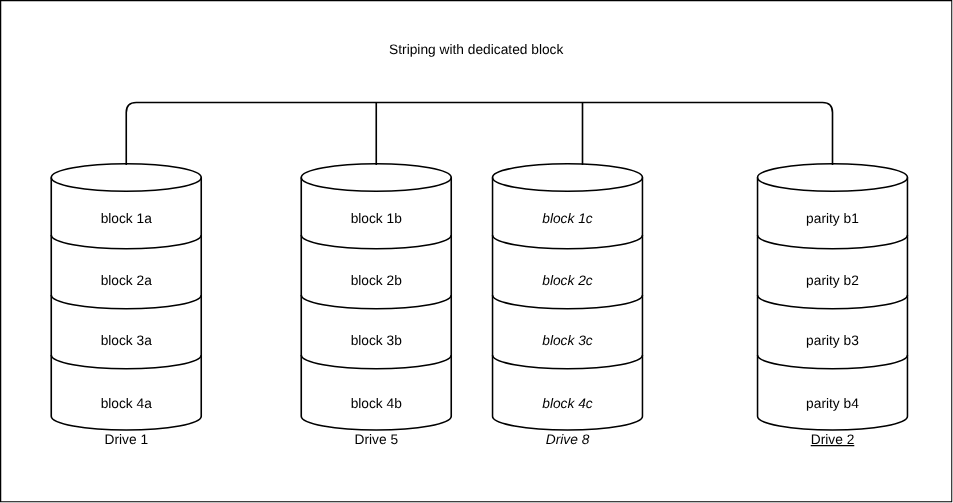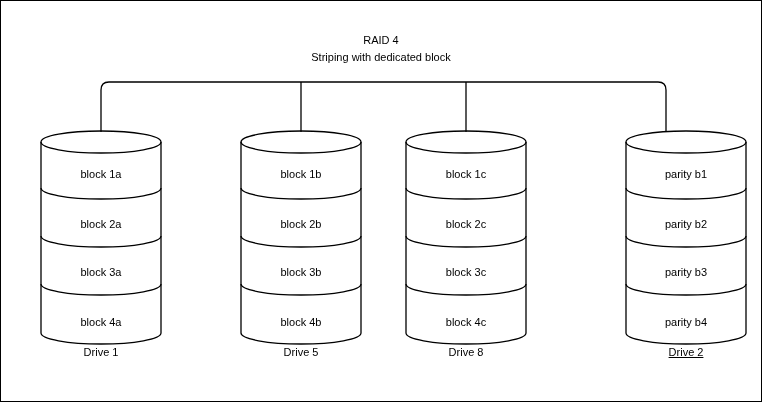--- a/index.html
+++ b/index.html
@@ -40,22 +40,22 @@
     stroke-width: 1.3;
   }
   .drive {
     position: absolute;
     top: 129px;
     width: 122px;
     text-align: center;
   }
   .drive-1 { left: 39px; }
   .drive-2 { left: 239px; }
-  .drive-3 { left: 404px; }
-  .drive-4 { left: 624px; text-decoration: underline; }
+  .drive-3 { left: 392px; font-style: italic; }
+  .drive-4 { left: 604px; text-decoration: underline; }
   .cyl { display: block; }
   .cyl ellipse, .cyl path {
     fill: none;
     stroke: #000000;
     stroke-width: 1.3;
   }
   .cyl text {
     fill: #000000;
     font-family: "Liberation Sans", sans-serif;
     font-size: 11px;
@@ -66,21 +66,20 @@
     color: #000000;
     font-size: 11px;
   }
 </style>
 </head>
 <body>
 
 <div class="canvas">
 
   <div class="title-block">
-    <div>RAID 4</div>
     <div>Striping with dedicated block</div>
   </div>
 
   <svg class="connector-svg" viewBox="0 0 762 402" xmlns="http://www.w3.org/2000/svg">
     <path d="M100,131 L100,89 Q100,81 108,81 L657,81 Q665,81 665,89 L665,131"></path>
     <path d="M300,81 L300,131"></path>
     <path d="M465,81 L465,131"></path>
   </svg>
 
   <div class="drive drive-1">

